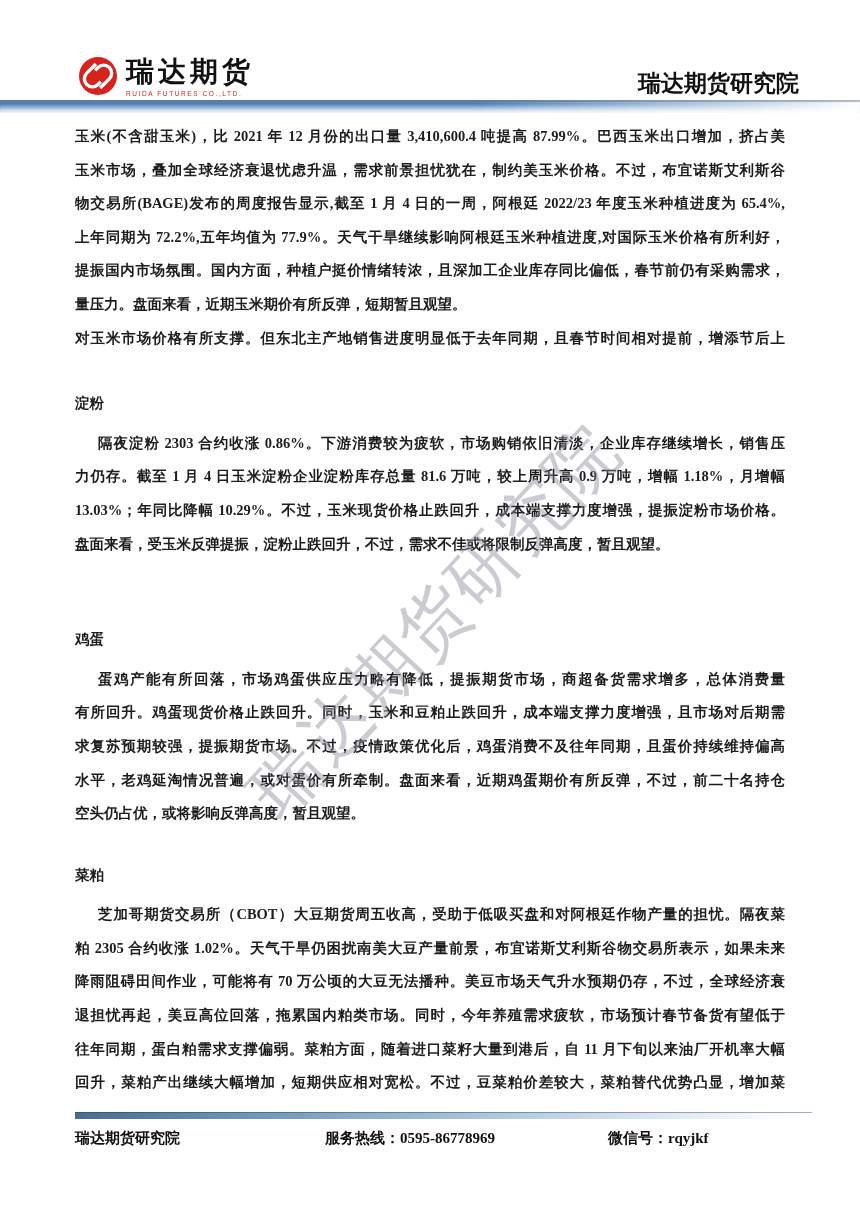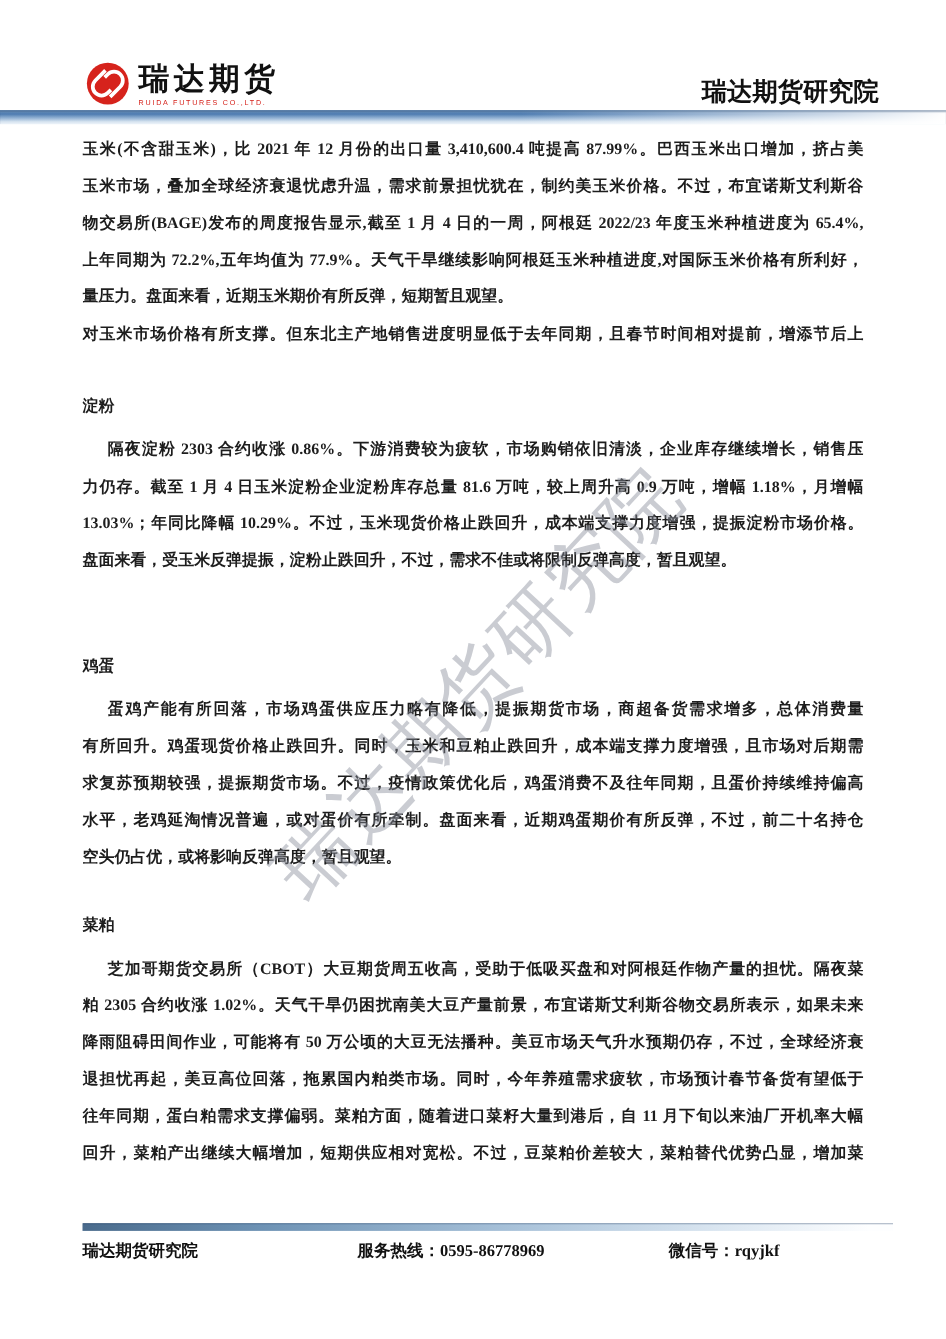--- a/index.html
+++ b/index.html
@@ -97,20 +97,21 @@
   <div class="top-bar"></div>
 
   <div class="watermark">瑞达期货研究院</div>
 
   <div class="doc-body">
       <div class="section sec0">
         <div class="line">玉米(不含甜玉米)，比 2021 年 12 月份的出口量 3,410,600.4 吨提高 87.99%。巴西玉米出口增加，挤占美</div>
         <div class="line">玉米市场，叠加全球经济衰退忧虑升温，需求前景担忧犹在，制约美玉米价格。不过，布宜诺斯艾利斯谷</div>
         <div class="line">物交易所(BAGE)发布的周度报告显示,截至 1 月 4 日的一周，阿根廷 2022/23 年度玉米种植进度为 65.4%,</div>
         <div class="line">上年同期为 72.2%,五年均值为 77.9%。天气干旱继续影响阿根廷玉米种植进度,对国际玉米价格有所利好，</div>
+        <div class="line">提振国内市场氛围。国内方面，种植户挺价情绪转浓，且深加工企业库存同比偏低，春节前仍有采购需求，</div>
         <div class="line lastline">量压力。盘面来看，近期玉米期价有所反弹，短期暂且观望。</div>
         <div class="line">对玉米市场价格有所支撑。但东北主产地销售进度明显低于去年同期，且春节时间相对提前，增添节后上</div>
       </div>
       <div class="section sec1">
         <div class="line heading">淀粉</div>
         <div class="line indent">隔夜淀粉 2303 合约收涨 0.86%。下游消费较为疲软，市场购销依旧清淡，企业库存继续增长，销售压</div>
         <div class="line">力仍存。截至 1 月 4 日玉米淀粉企业淀粉库存总量 81.6 万吨，较上周升高 0.9 万吨，增幅 1.18%，月增幅</div>
         <div class="line">13.03%；年同比降幅 10.29%。不过，玉米现货价格止跌回升，成本端支撑力度增强，提振淀粉市场价格。</div>
         <div class="line lastline">盘面来看，受玉米反弹提振，淀粉止跌回升，不过，需求不佳或将限制反弹高度，暂且观望。</div>
       </div>
@@ -119,21 +120,21 @@
         <div class="line indent">蛋鸡产能有所回落，市场鸡蛋供应压力略有降低，提振期货市场，商超备货需求增多，总体消费量</div>
         <div class="line">有所回升。鸡蛋现货价格止跌回升。同时，玉米和豆粕止跌回升，成本端支撑力度增强，且市场对后期需</div>
         <div class="line">求复苏预期较强，提振期货市场。不过，疫情政策优化后，鸡蛋消费不及往年同期，且蛋价持续维持偏高</div>
         <div class="line">水平，老鸡延淘情况普遍，或对蛋价有所牵制。盘面来看，近期鸡蛋期价有所反弹，不过，前二十名持仓</div>
         <div class="line lastline">空头仍占优，或将影响反弹高度，暂且观望。</div>
       </div>
       <div class="section sec3">
         <div class="line heading">菜粕</div>
         <div class="line indent">芝加哥期货交易所（CBOT）大豆期货周五收高，受助于低吸买盘和对阿根廷作物产量的担忧。隔夜菜</div>
         <div class="line">粕 2305 合约收涨 1.02%。天气干旱仍困扰南美大豆产量前景，布宜诺斯艾利斯谷物交易所表示，如果未来</div>
-        <div class="line">降雨阻碍田间作业，可能将有 50 万公顷的大豆无法播种。美豆市场天气升水预期仍存，不过，全球经济衰</div>
+        <div class="line">降雨阻碍田间作业，可能将有 70 万公顷的大豆无法播种。美豆市场天气升水预期仍存，不过，全球经济衰</div>
         <div class="line">退担忧再起，美豆高位回落，拖累国内粕类市场。同时，今年养殖需求疲软，市场预计春节备货有望低于</div>
         <div class="line">往年同期，蛋白粕需求支撑偏弱。菜粕方面，随着进口菜籽大量到港后，自 11 月下旬以来油厂开机率大幅</div>
         <div class="line">回升，菜粕产出继续大幅增加，短期供应相对宽松。不过，豆菜粕价差较大，菜粕替代优势凸显，增加菜</div>
       </div>
     </div>
 
   <div class="footer-bar"></div>
   <div class="footer-row">
     <span class="footer-item footer-institute">瑞达期货研究院</span>
     <span class="footer-item footer-hotline">服务热线：0595-86778969</span>

